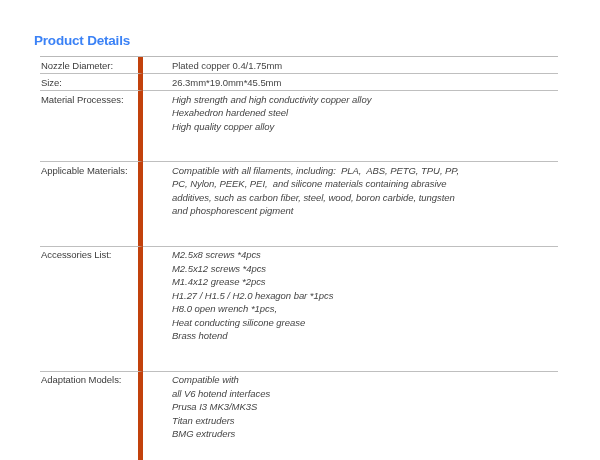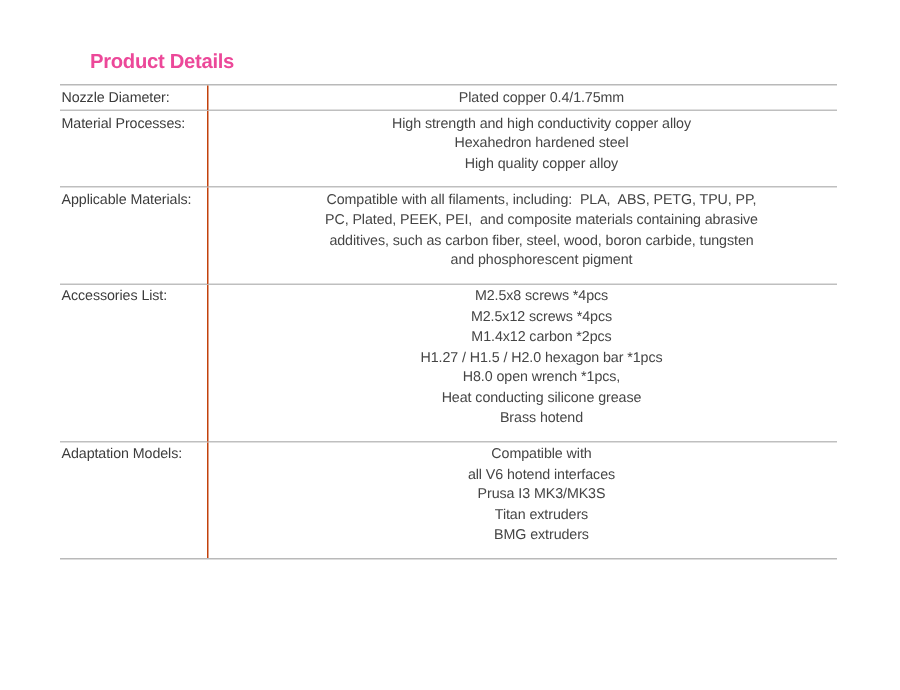--- a/index.html
+++ b/index.html
@@ -8,100 +8,105 @@
     background: #ffffff;
   }
   body {
     width: 600px;
     height: 460px;
     overflow: hidden;
     font-family: "Liberation Sans", "DejaVu Sans", sans-serif;
     color: #404040;
   }
   .page-title {
-    margin: 33px 0 8px 60px;
+    margin: 33px 0 8px 34px;
     font-size: 13.5px;
     font-weight: bold;
     letter-spacing: -0.2px;
-    color: #ec4899;
+    color: #3b82f6;
   }
   .ptable {
     display: table;
     margin-left: 40px;
     width: 518px;
     border-top: 1.5px solid #b9b9b9;
     border-bottom: 1.5px solid #b9b9b9;
     font-size: 9.5px;
     line-height: 13.5px;
     letter-spacing: -0.05px;
   }
   .prow { display: table-row; }
   .plabel {
     display: table-cell;
     width: 93px;
     vertical-align: top;
-    border-right: 1px solid #c2410c;
+    border-right: 5px solid #c2410c;
     border-bottom: 1.5px solid #bfbfbf;
     padding: 1.5px 4px 1px 1px;
     color: #3c3c3c;
   }
   .pvalue {
     display: table-cell;
     vertical-align: top;
     border-bottom: 1.5px solid #bfbfbf;
     padding: 1.5px 4px 1px 29px;
     color: #454545;
-    text-align: center;
   }
-  .pvalue.multi { padding-bottom: 8px; }
+  .pvalue.multi { padding-bottom: 28px; font-style: italic; }
   .prow:last-child .plabel,
   .prow:last-child .pvalue { border-bottom: none; }
   .vline { white-space: pre-wrap; }
 </style>
 </head>
 <body>
 
 <h1 class="page-title">Product Details</h1>
 
 <div class="ptable">
   <div class="prow">
     <div class="plabel">Nozzle Diameter:</div>
     <div class="pvalue">
         <div class="vline">Plated copper 0.4/1.75mm</div>
       </div>
   </div>
 
+  <div class="prow">
+    <div class="plabel">Size:</div>
+    <div class="pvalue">
+        <div class="vline">26.3mm*19.0mm*45.5mm</div>
+      </div>
+  </div>
 
   <div class="prow">
     <div class="plabel">Material Processes:</div>
     <div class="pvalue multi">
         <div class="vline">High strength and high conductivity copper alloy</div>
         <div class="vline">Hexahedron hardened steel</div>
         <div class="vline">High quality copper alloy</div>
       </div>
   </div>
 
 
 
   <div class="prow">
     <div class="plabel">Applicable Materials:</div>
     <div class="pvalue multi">
         <div class="vline">Compatible with all filaments, including:  PLA,  ABS, PETG, TPU, PP,</div>
-        <div class="vline">PC, Plated, PEEK, PEI,  and composite materials containing abrasive</div>
+        <div class="vline">PC, Nylon, PEEK, PEI,  and silicone materials containing abrasive</div>
         <div class="vline">additives, such as carbon fiber, steel, wood, boron carbide, tungsten</div>
         <div class="vline">and phosphorescent pigment</div>
       </div>
   </div>
 
   <div class="prow">
     <div class="plabel">Accessories List:</div>
     <div class="pvalue multi">
         <div class="vline">M2.5x8 screws *4pcs</div>
         <div class="vline">M2.5x12 screws *4pcs</div>
-        <div class="vline">M1.4x12 carbon *2pcs</div>
+        <div class="vline">M1.4x12 grease *2pcs</div>
         <div class="vline">H1.27 / H1.5 / H2.0 hexagon bar *1pcs</div>
         <div class="vline">H8.0 open wrench *1pcs,</div>
         <div class="vline">Heat conducting silicone grease</div>
         <div class="vline">Brass hotend</div>
       </div>
   </div>
 
   <div class="prow">
     <div class="plabel">Adaptation Models:</div>
     <div class="pvalue multi">

